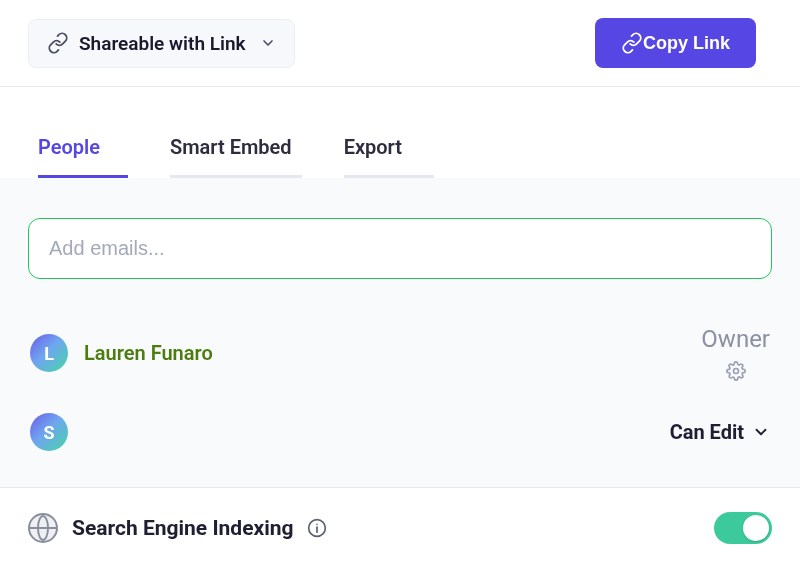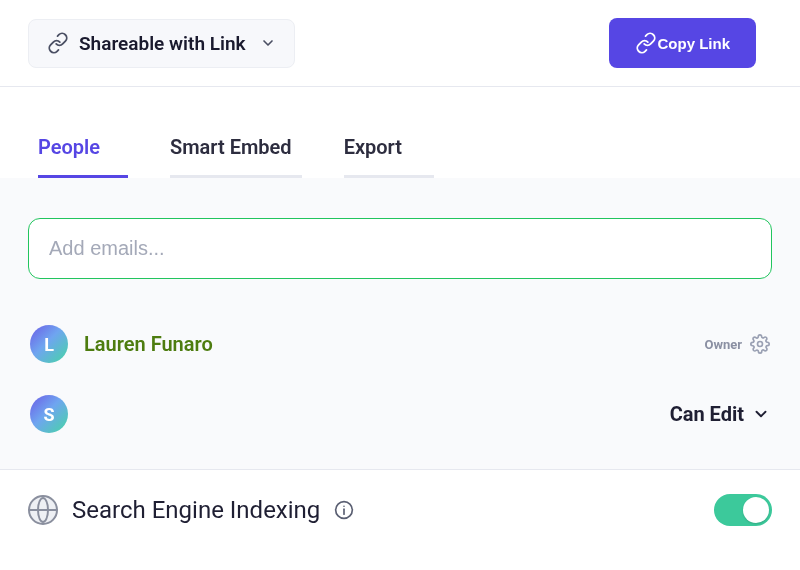--- a/index.html
+++ b/index.html
@@ -32,21 +32,21 @@
   .share-dropdown .link-icon { display: inline-flex; }
   .chevron { display: inline-flex; margin-left: 4px; }
   .copy-btn {
     display: flex;
     align-items: center;
     background: #5646e4;
     color: #fff;
     border: none;
     border-radius: 8px;
     padding: 14px 26px;
-    font-size: 15px;
+    font-size: 18px;
     font-weight: 700;
     cursor: pointer;
   }
   .divider { height: 1px; background: #e6e8ef; width: 100%; }
   .tabs {
     display: flex;
     gap: 42px;
     padding: 0 38px;
     margin-top: 28px;
   }
@@ -93,36 +93,36 @@
   .avatar {
     width: 38px; height: 38px; border-radius: 50%;
     background: linear-gradient(135deg, #6b5be6 0%, #6fa5f0 45%, #45d6a4 100%);
     color: #fff;
     display: flex; align-items: center; justify-content: center;
     font-weight: 700; font-size: 18px;
   }
   .person-name { font-size: 20px; font-weight: 600; color: #4d7c0f; }
   .role-owner {
     display: flex; align-items: center; gap: 8px;
-    color: #8b90a3; font-size: 13px; font-weight: 700;
+    color: #8b90a3; font-size: 24px; font-weight: 400; flex-direction: column;
   }
   .role-dropdown {
     display: flex; align-items: center; gap: 8px;
     color: #1f1f33; font-size: 20px; font-weight: 700;
     cursor: pointer;
   }
   .footer-row {
     border-top: 1px solid #e6e8ef;
     background: #fff;
     padding: 24px 28px;
     display: flex; align-items: center; justify-content: space-between;
     margin-top: 20px;
   }
   .footer-left { display: flex; align-items: center; gap: 14px; }
-  .footer-label { font-size: 24px; font-weight: 400; color: #1f1f33; }
+  .footer-label { font-size: 21px; font-weight: 700; color: #1f1f33; }
   .globe-icon {
     width: 30px; height: 30px; border-radius: 50%;
     border: 2px solid #8a8f9e;
     position: relative;
     display: flex; align-items: center; justify-content: center;
     background: #eef0f4;
   }
   .globe-icon::before {
     content: ""; position: absolute; left: 0; right: 0; top: 50%; height: 2px;
     background: #8a8f9e; transform: translateY(-50%);

